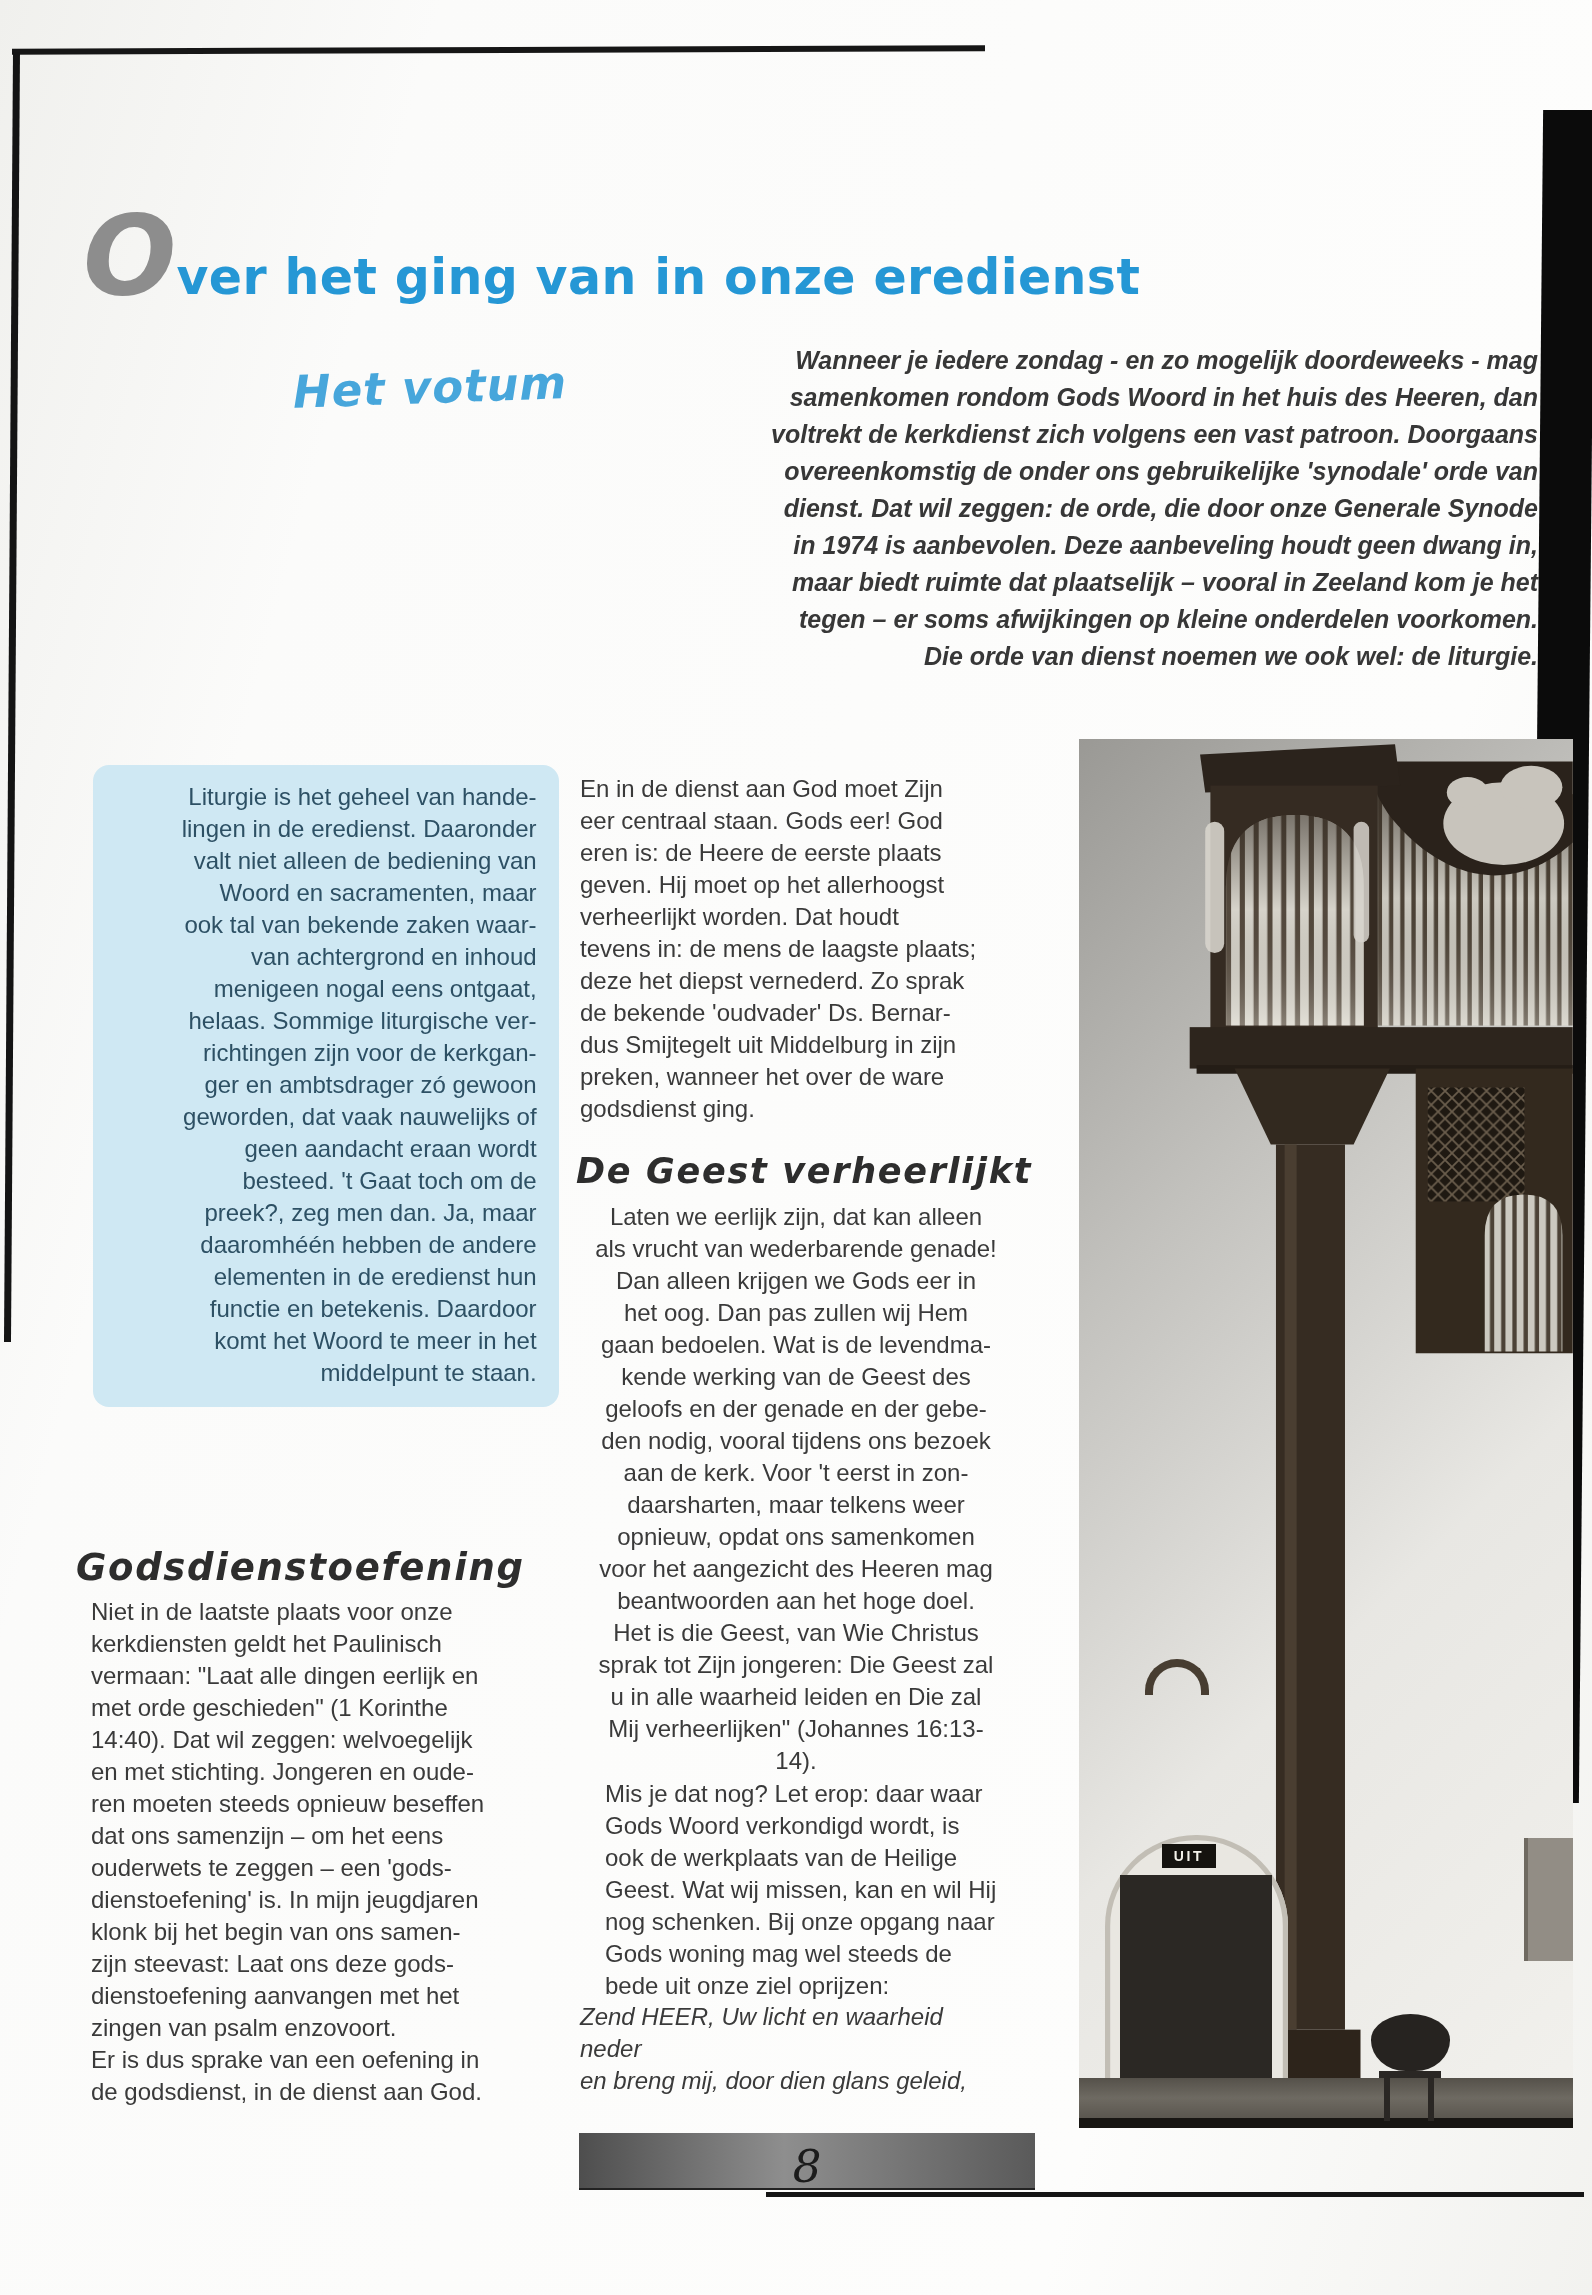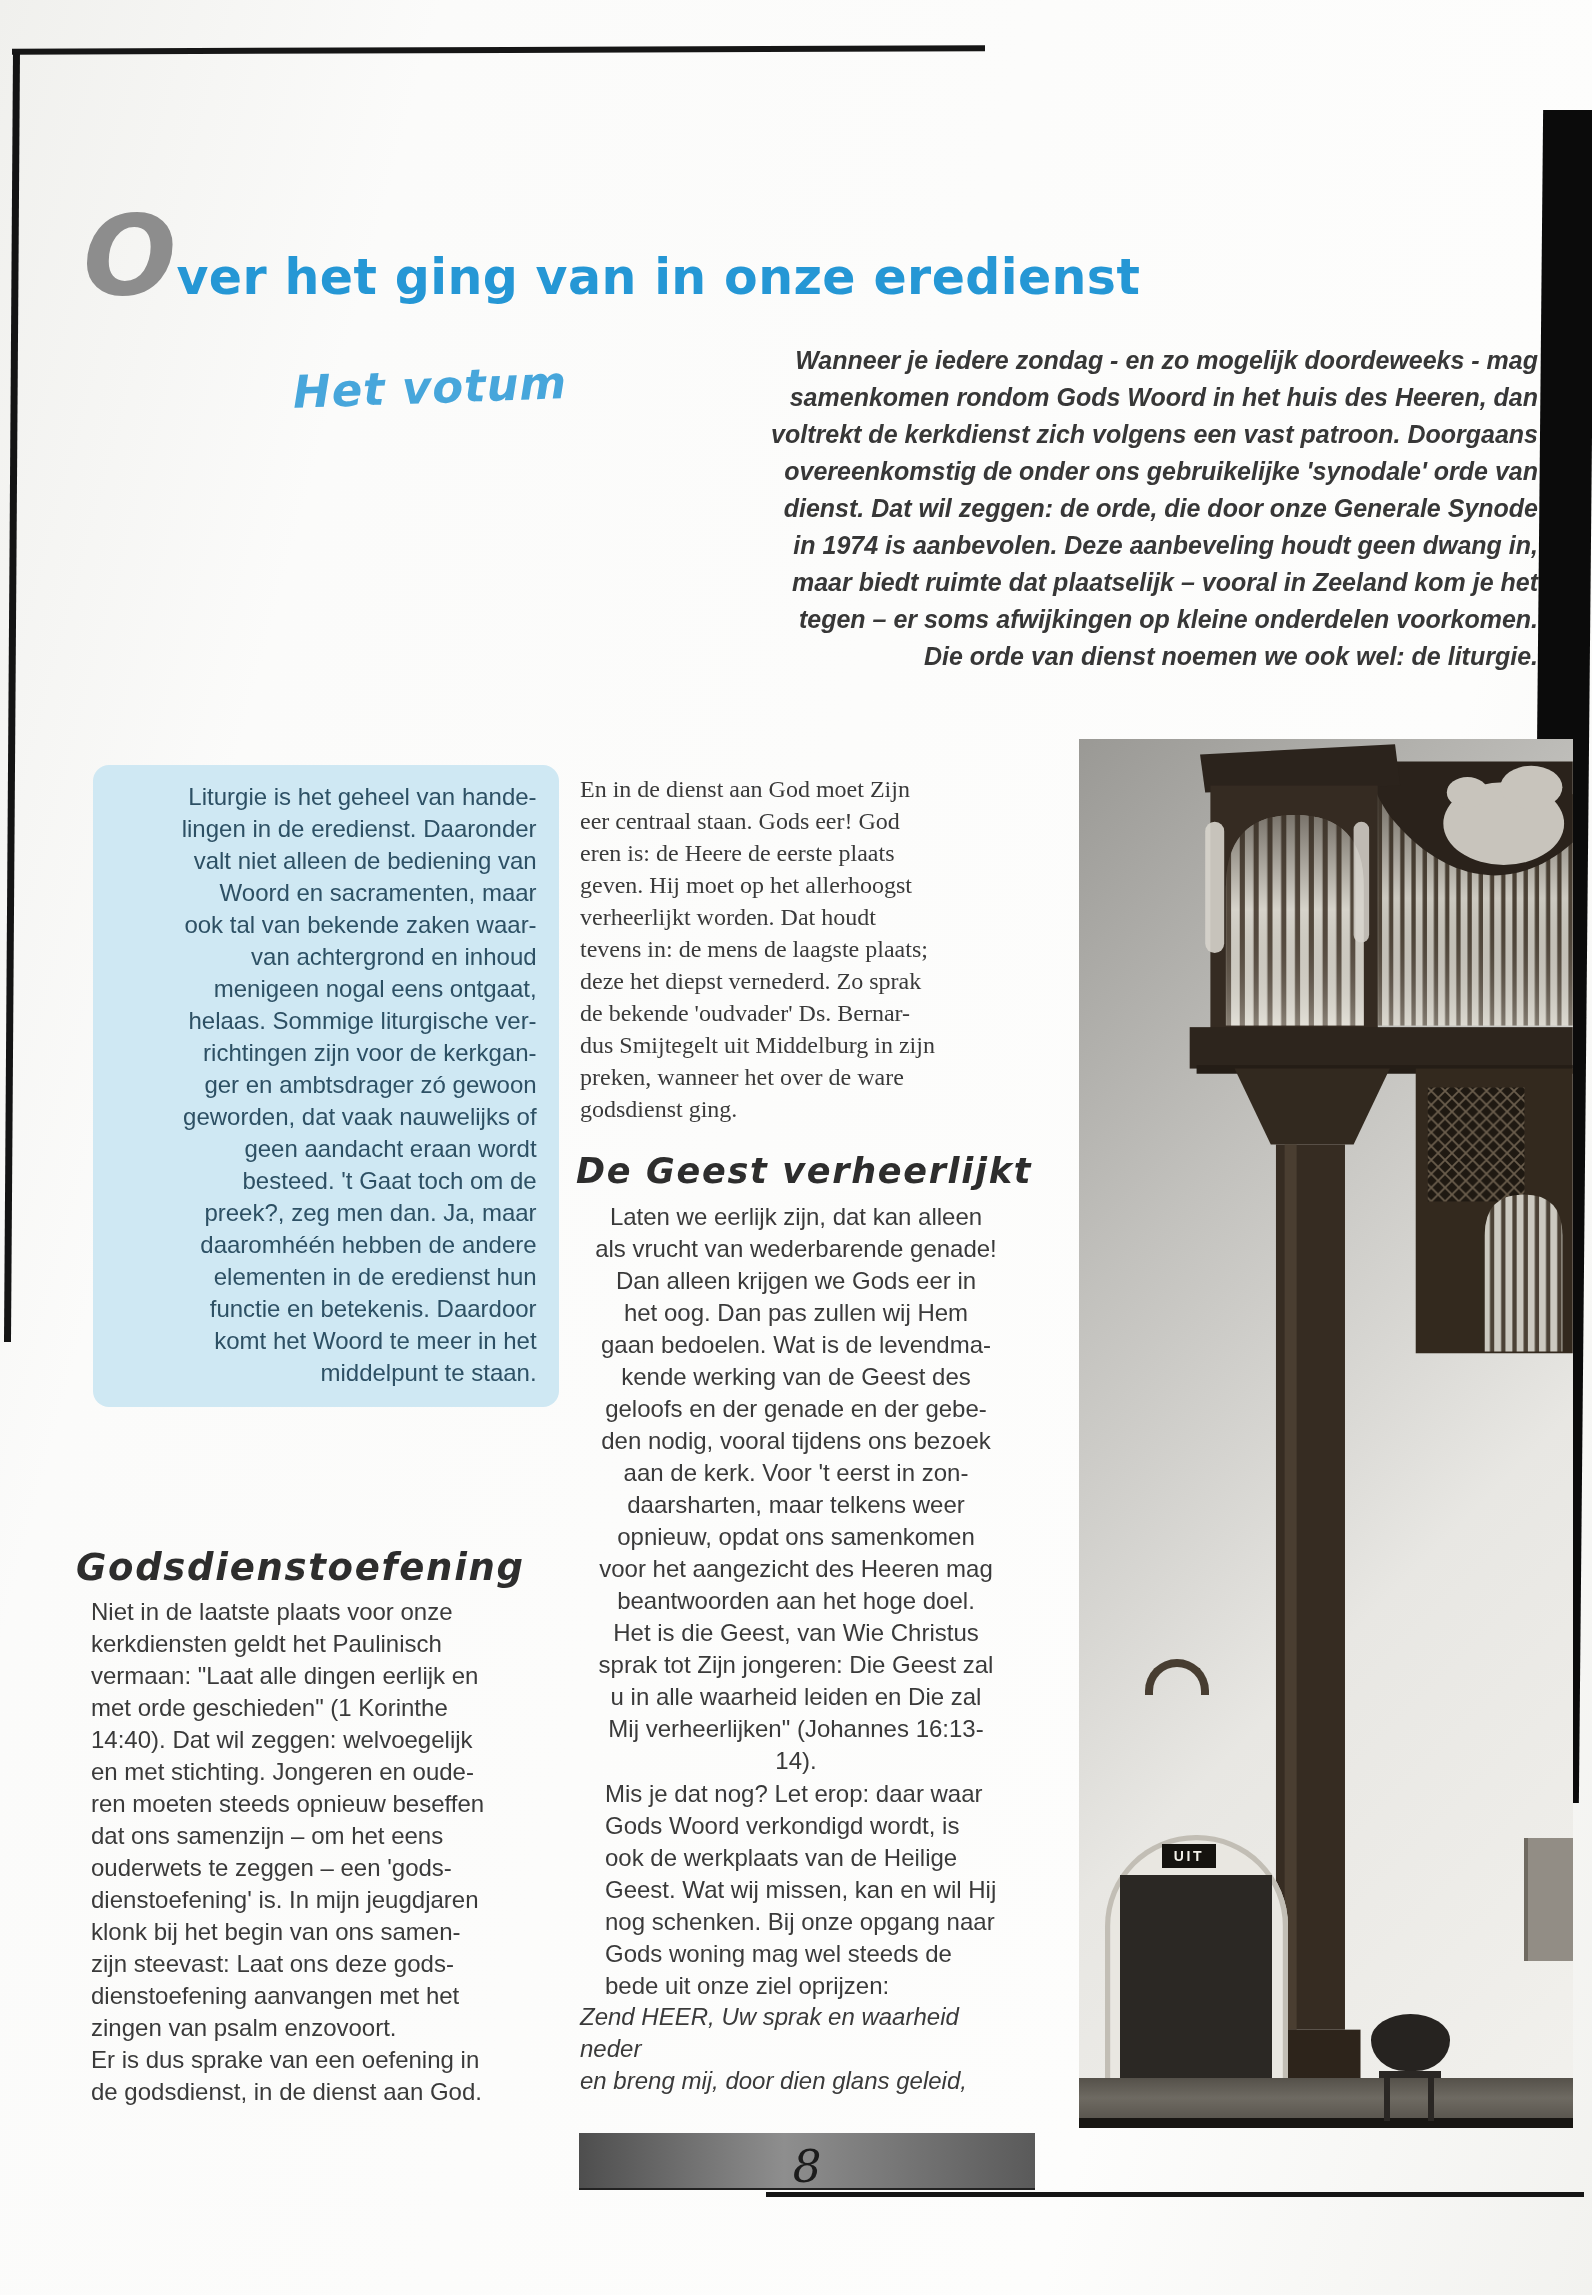--- a/index.html
+++ b/index.html
@@ -48,21 +48,21 @@
 
   .heading-script {
     font-family:"DejaVu Sans", sans-serif; font-style:italic; font-weight:600;
     color:#2d2d2d; letter-spacing:1.7px; white-space:nowrap;
   }
   .h-left { left:76px; top:1546px; font-size:37px; }
   .h-mid  { left:576px; top:1151px; font-size:35px; }
 
   .body-text { font-size:24px; line-height:32px; color:var(--body-text,#3a3a3a); white-space:pre; }
   .left-body { left:91px; top:1596px; width:470px; }
-  .mid-para1 { left:580px; top:773px;  width:488px;font-family:Liberation Serif, serif; }
+  .mid-para1 { left:580px; top:773px;  width:488px; }
   .mid-para2 { left:552px; top:1201px; width:488px;text-align:center; }
   .mid-para3 { left:580px; top:1778px; width:488px;margin-left:25px; }
   .mid-quote { left:580px; top:2001px; width:488px; font-style:italic; }
 
   
   .photo {
     left:1079px; top:739px; width:494px; height:1389px; overflow:hidden;
     background: linear-gradient(135deg, #9a9995 0%, #c2c1bd 30%, #e8e7e3 62%, #f2f1ed 100%);
   }
   .organ-svg { position:absolute; left:0; top:0; width:494px; height:1389px; }
@@ -208,21 +208,21 @@
 u in alle waarheid leiden en Die zal
 Mij verheerlijken" (Johannes 16:13-
 14).</div>
   <div class="abs body-text mid-para3">Mis je dat nog? Let erop: daar waar
 Gods Woord verkondigd wordt, is
 ook de werkplaats van de Heilige
 Geest. Wat wij missen, kan en wil Hij
 nog schenken. Bij onze opgang naar
 Gods woning mag wel steeds de
 bede uit onze ziel oprijzen:</div>
-  <div class="abs body-text mid-quote">Zend HEER, Uw sprak en waarheid
+  <div class="abs body-text mid-quote">Zend HEER, Uw licht en waarheid
 neder
 en breng mij, door dien glans geleid,</div>
 
   <div class="abs photo">
 
     <svg class="organ-svg" viewBox="0 0 572 1610">
       <defs>
         <pattern id="pipeA" width="16" height="12" patternUnits="userSpaceOnUse">
           <rect width="16" height="12" fill="#54493d"></rect>
             <rect width="10" height="12" fill="#d6d3ca"></rect>

